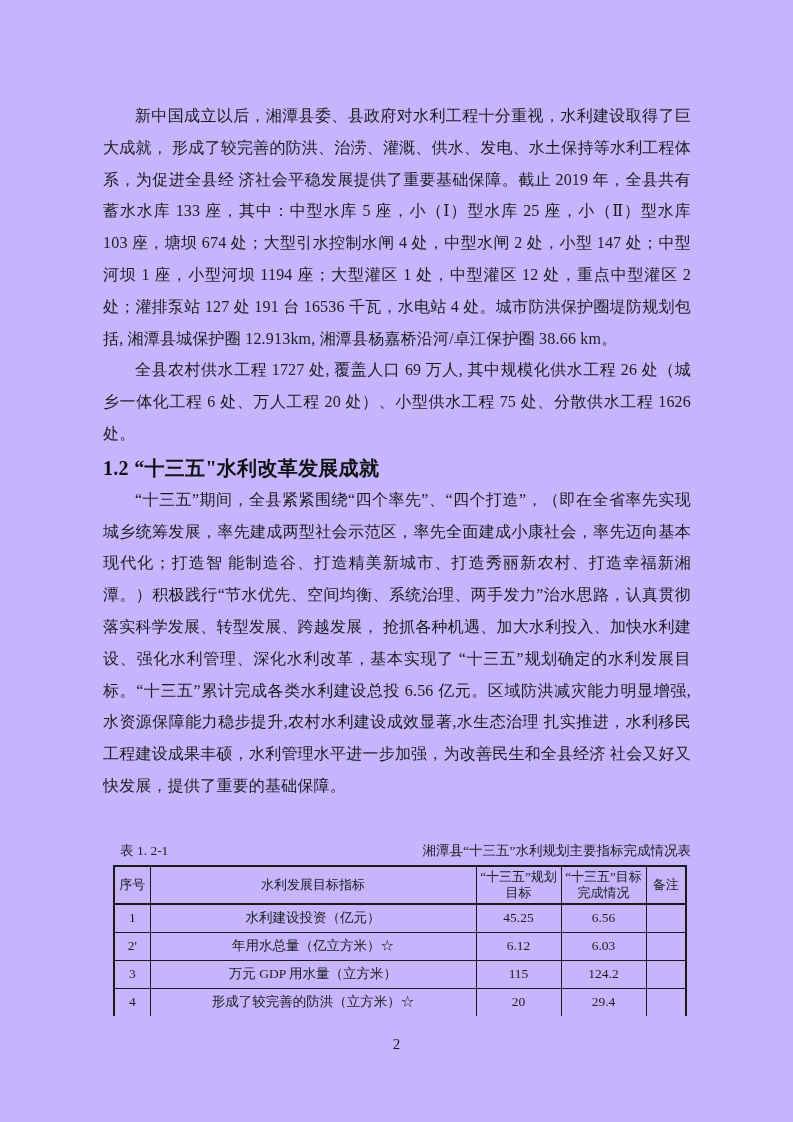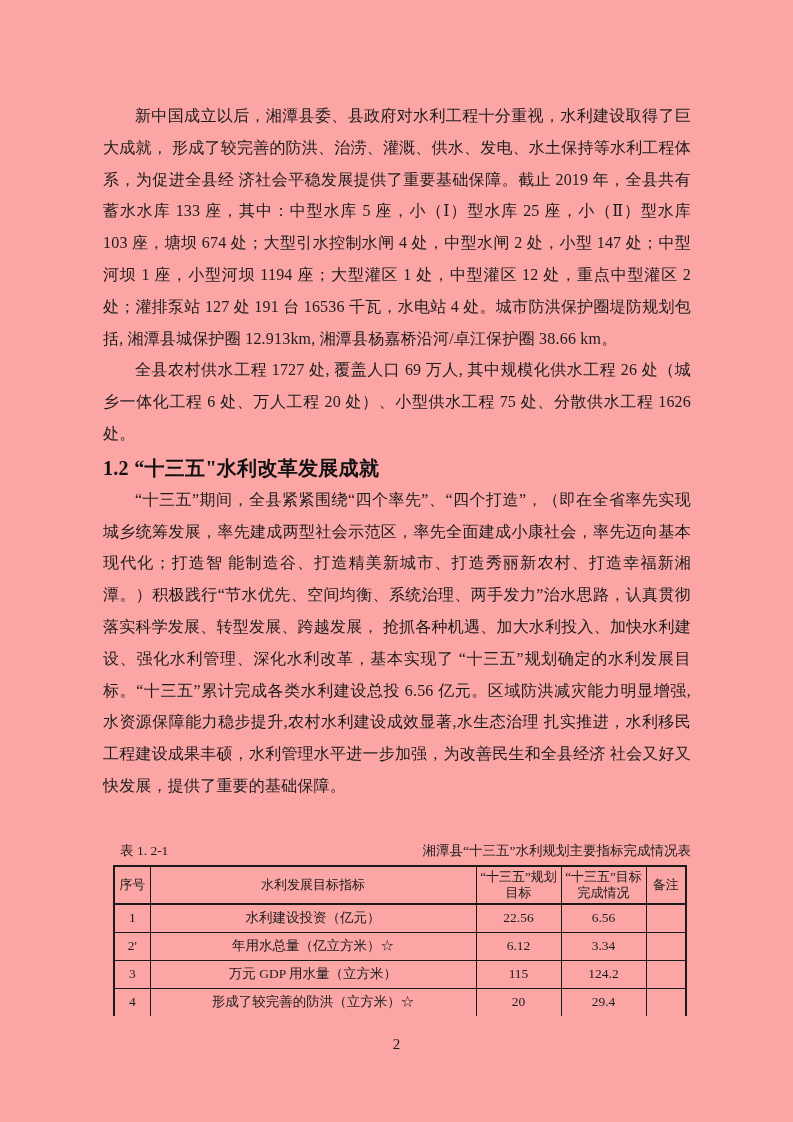--- a/index.html
+++ b/index.html
@@ -4,21 +4,21 @@
 <style>
   html, body {
     margin: 0;
     padding: 0;
     background: #ffffff;
   }
   .page {
     position: relative;
     width: 793px;
     height: 1122px;
-    background: #fca5a5;
+    background: #c4b5fd;
     overflow: hidden;
     font-family: "Liberation Serif", "DejaVu Serif", serif;
     color: #1c1c1c;
   }
   .text-flow {
     position: absolute;
     left: 103px;
     top: 100px;
     width: 588px;
     height: 740px;
@@ -135,29 +135,29 @@
         <th>水利发展目标指标</th>
         <th>“十三五”规划目标</th>
         <th>“十三五”目标完成情况</th>
         <th>备注</th>
       </tr>
     </thead>
     <tbody>
       <tr>
         <td>1</td>
         <td>水利建设投资（亿元）</td>
-        <td>22.56</td>
+        <td>45.25</td>
         <td>6.56</td>
         <td></td>
       </tr>
       <tr>
         <td>2'</td>
         <td>年用水总量（亿立方米）☆</td>
         <td>6.12</td>
-        <td>3.34</td>
+        <td>6.03</td>
         <td></td>
       </tr>
       <tr>
         <td>3</td>
         <td>万元 GDP 用水量（立方米）</td>
         <td>115</td>
         <td>124.2</td>
         <td></td>
       </tr>
       <tr>

